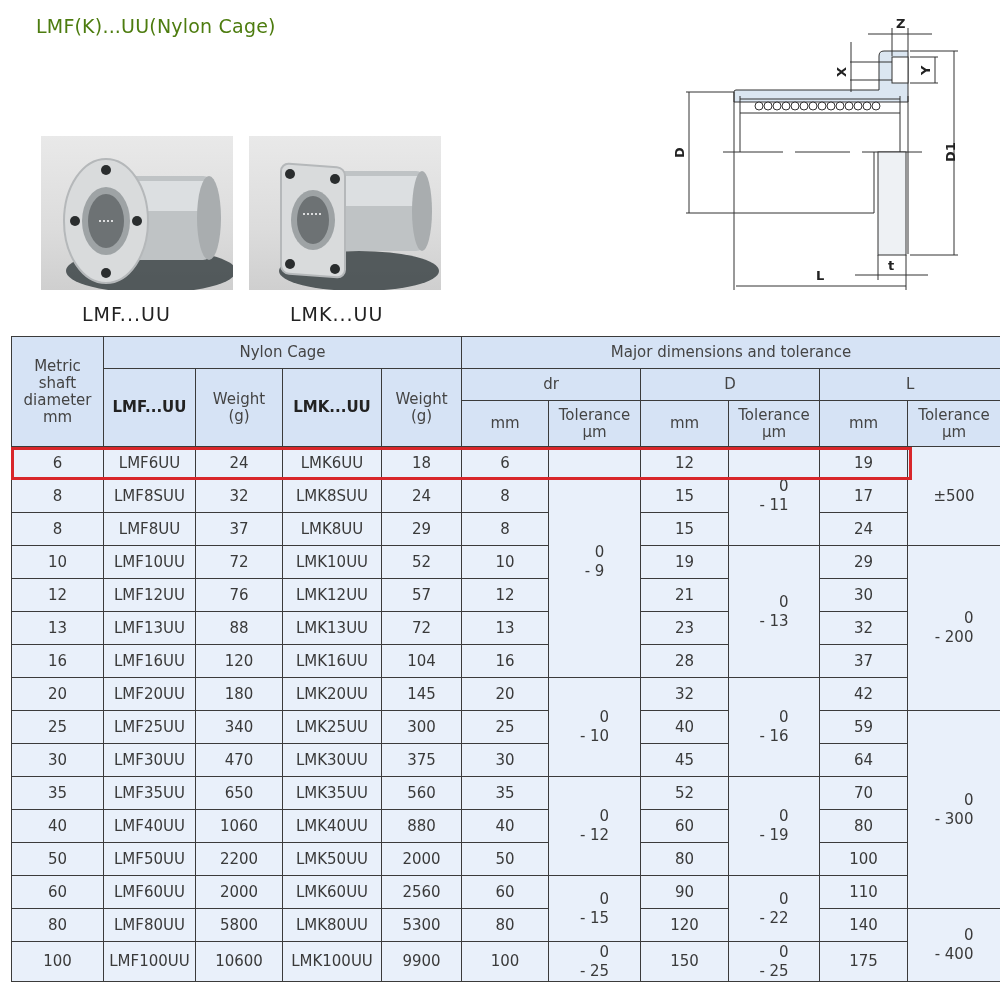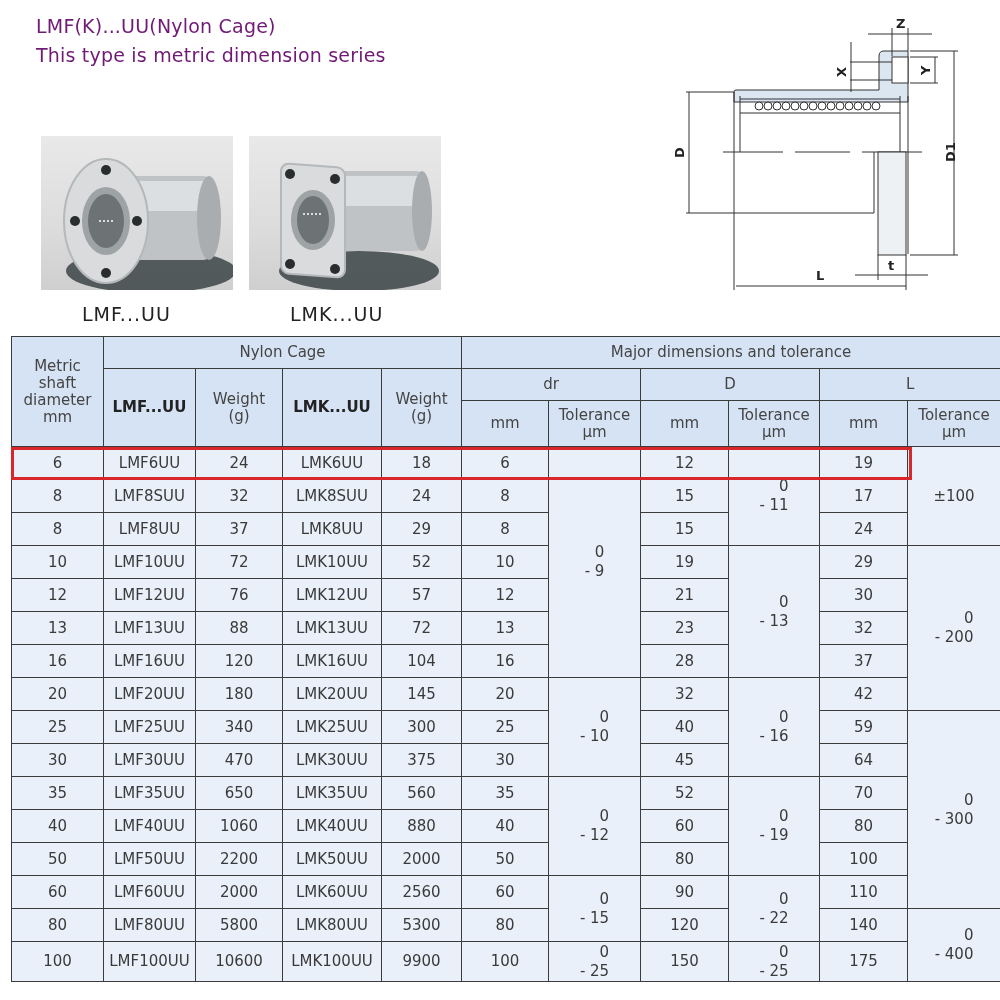--- a/index.html
+++ b/index.html
@@ -1,17 +1,17 @@
 <!DOCTYPE html>
 <html><head>
 <meta charset="utf-8">
 <style>
   * { box-sizing: border-box; margin: 0; padding: 0; }
   body { width: 1000px; height: 1000px; background: #ffffff; font-family: "DejaVu Sans", sans-serif; color: #333; position: relative; overflow: hidden; }
-  .intro { position: absolute; left: 36px; top: 12px; font-size: 19px; line-height: 29px; color: #701a75; letter-spacing: 0.2px; }
+  .intro { position: absolute; left: 36px; top: 12px; font-size: 19px; line-height: 29px; color: #4d7c0f; letter-spacing: 0.2px; }
   .photo { position: absolute; top: 136px; width: 192px; height: 154px; background: linear-gradient(180deg,#e9e9e9 0%, #dcdcdc 60%, #cfcfcf 100%); overflow: hidden; }
   .photo-lmf { left: 41px; }
   .photo-lmk { left: 249px; }
   .photo-caption { position: absolute; top: 303px; font-size: 19px; color: #222; letter-spacing: 1px; }
   .cap-lmf { left: 82px; }
   .cap-lmk { left: 290px; }
   .diagram { position: absolute; left: 660px; top: 0; width: 340px; height: 300px; }
   table.spec { position: absolute; left: 11px; top: 336px; width: 989px; border-collapse: collapse; table-layout: fixed; font-size: 15px; color: #3a3a3a; }
   table.spec td, table.spec th { border: 1.5px solid #3b3b3b; text-align: center; vertical-align: middle; font-weight: normal; background: #e9f0fa; padding: 0; line-height: 17px; }
   table.spec th { background: #d6e3f5; color: #444; }
@@ -19,21 +19,20 @@
   table.spec tr.body td { height: 33px; }
   table.spec tr.body.last td { height: 40px; }
   .tol { display: inline-block; text-align: right; line-height: 19px; }
   .highlight { position: absolute; left: 11px; top: 447px; width: 901px; height: 33px; border: 3px solid #d8262a; pointer-events: none; }
 </style>
 </head>
 <body>
 
 <div class="intro">
   <div>LMF(K)...UU(Nylon Cage)</div>
-  <div>This type is metric dimension series</div>
 </div>
 
 <div class="photo photo-lmf">
   <svg width="192" height="154" viewBox="0 0 192 154">
     <ellipse cx="110" cy="135" rx="85" ry="22" fill="#3c4446" opacity="0.85"></ellipse>
     <rect x="70" y="40" width="100" height="84" rx="8" fill="#bfc3c5"></rect>
     <rect x="70" y="45" width="100" height="30" fill="#e4e6e7" opacity="0.8"></rect>
     <ellipse cx="168" cy="82" rx="12" ry="42" fill="#a9adaf"></ellipse>
     <ellipse cx="65" cy="85" rx="42" ry="62" fill="#d9dbdc" stroke="#b5b8ba" stroke-width="2"></ellipse>
     <ellipse cx="65" cy="85" rx="24" ry="34" fill="#9ea3a5"></ellipse>
@@ -199,21 +198,21 @@
       <td>6</td>
         <td>LMF6UU</td>
         <td>24</td>
         <td>LMK6UU</td>
         <td>18</td>
       <td>6</td>
       <td rowspan="7"><span class="tol"><div>0</div><div>- 9</div></span></td>
       <td>12</td>
       <td rowspan="3"><span class="tol"><div>0</div><div>- 11</div></span></td>
       <td>19</td>
-      <td rowspan="3">±100</td>
+      <td rowspan="3">±500</td>
     </tr>
     <tr class="body">
       <td>8</td>
         <td>LMF8SUU</td>
         <td>32</td>
         <td>LMK8SUU</td>
         <td>24</td>
       <td>8</td>
         <td>15</td>
         <td>17</td>

